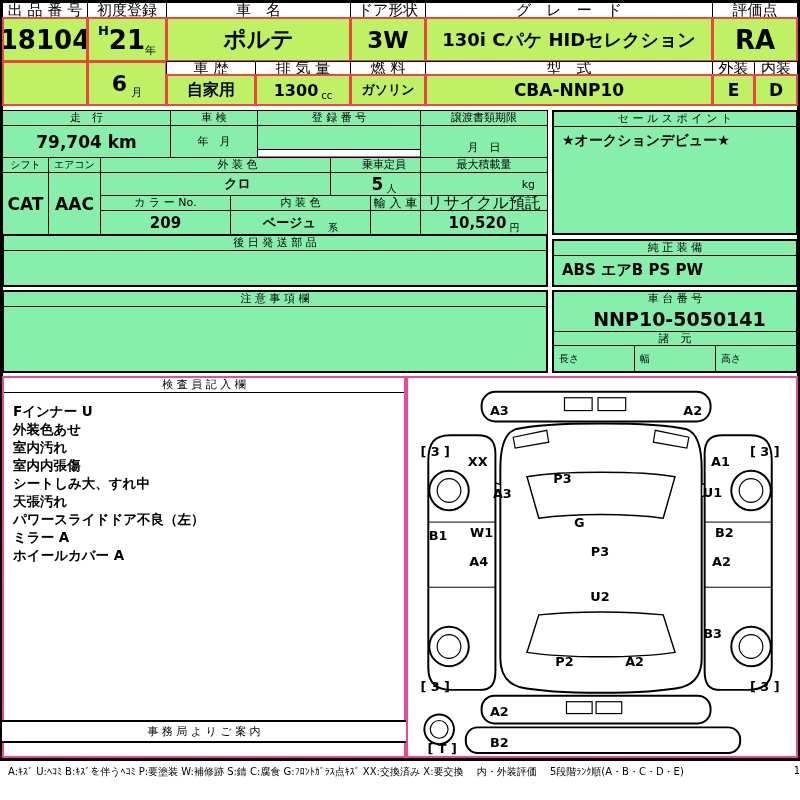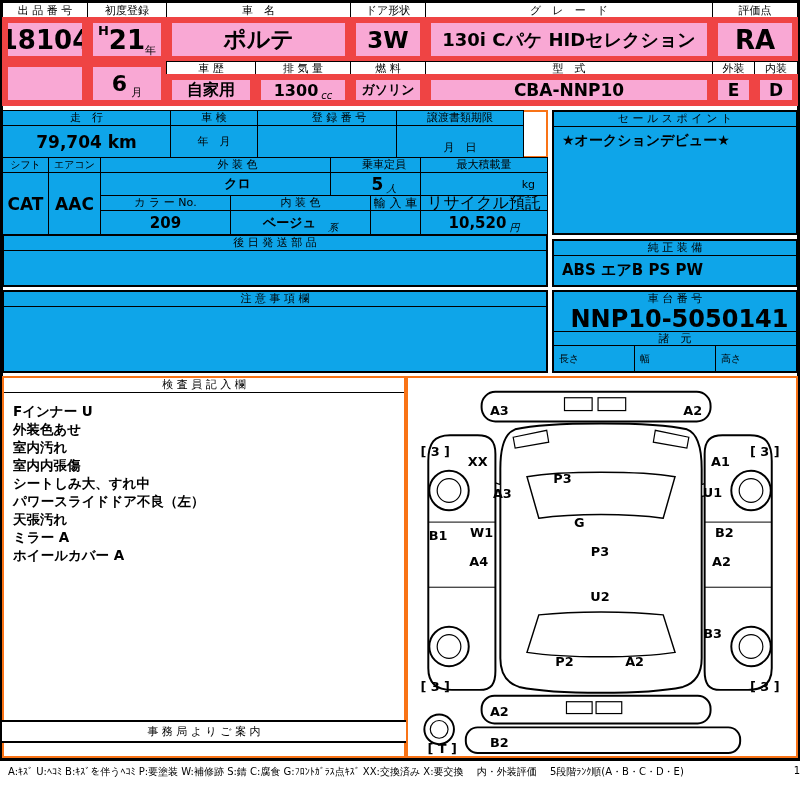--- a/index.html
+++ b/index.html
@@ -1,30 +1,30 @@
 <!DOCTYPE html>
 <html><head>
 <meta charset="utf-8">
 <style>
   *{margin:0;padding:0;box-sizing:border-box;}
   html,body{width:800px;height:800px;background:#fff;overflow:hidden;
     font-family:"DejaVu Sans","Liberation Sans",sans-serif;color:#000;}
   body{position:relative;}
   .sheet{position:absolute;left:0;top:0;width:800px;height:761px;border:3px solid #000;}
-  .box{position:absolute;border:2px solid #f97316;background:transparent;}
-  .cell{position:absolute;border:1px solid #000;overflow:hidden;display:flex;flex-direction:column;background:#0ea5e9;}
-  .lbl{position:absolute;border:1px solid #000;font-size:11px;display:flex;align-items:center;justify-content:center;overflow:hidden;background:#fff;}
-  .val{position:absolute;border:6px solid #ef4444;font-weight:bold;display:flex;align-items:center;justify-content:center;overflow:hidden;background:#f9a8d4;}
+  .box{position:absolute;border:2px solid #ec4899;background:transparent;}
+  .cell{position:absolute;border:1px solid #000;overflow:hidden;display:flex;flex-direction:column;background:#86efac;}
+  .lbl{position:absolute;border:1px solid #000;font-size:15px;display:flex;align-items:center;justify-content:center;overflow:hidden;background:#fff;}
+  .val{position:absolute;border:2px solid #ef4444;font-weight:bold;display:flex;align-items:center;justify-content:center;overflow:hidden;background:#bef264;}
   .chdr{height:15px;flex:none;font-size:11px;line-height:14px;text-align:center;border-bottom:1px solid #000;overflow:hidden;}
   .chdr.nb{border-bottom:none;}
   .cval{flex:1;display:flex;align-items:center;justify-content:center;font-weight:bold;overflow:hidden;}
-  .fs26{font-size:26px;}.fs23{font-size:23px;}.fs22{font-size:22px;}.fs19{font-size:24px;margin-left:9px;}
+  .fs26{font-size:26px;}.fs23{font-size:23px;}.fs22{font-size:22px;}.fs19{font-size:19px;margin-left:9px;}
   .fs18{font-size:18px;}.fs17{font-size:17px;}.fs16{font-size:16px;}.fs15{font-size:15px;}
   .fs14{font-size:14px;}.fs13{font-size:13px;}.fs11{font-size:11px;font-weight:normal;}
-  .unit{font-size:10px;font-weight:normal;margin-left:3px;transform:translateY(5px);font-style:italic;}
+  .unit{font-size:10px;font-weight:normal;margin-left:3px;transform:translateY(5px);}
   .topleft{align-items:flex-start;justify-content:flex-start;padding:5px 8px;text-align:center;}
   .speccell{flex:1;border-right:1px solid #000;display:flex;align-items:center;padding-left:5px;font-size:10px;overflow:hidden;}
   .speccell:last-child{border-right:none;}
   .notes{position:absolute;left:0;right:0;top:17px;bottom:42px;padding:7px 9px;overflow:hidden;}
   .note-line{font-size:13.5px;font-weight:bold;line-height:18px;white-space:nowrap;}
   .office-strip{position:absolute;left:-2px;right:-2px;top:342px;height:23px;border-top:2px solid #000;border-bottom:2px solid #000;
     display:flex;align-items:center;justify-content:center;font-size:11px;background:#fff;}
   .legend{position:absolute;left:8px;top:765px;width:792px;display:flex;justify-content:space-between;
     font-size:10px;white-space:nowrap;overflow:hidden;}
   .mark{text-anchor:middle;font-family:"DejaVu Sans","Liberation Sans",sans-serif;font-size:13px;font-weight:bold;fill:#000;}
@@ -87,25 +87,25 @@
 <div class="box" style="left:2px;top:110px;width:546px;height:48px"></div>
 
 <div class="cell" style="left:2px;top:110px;width:169px;height:48px">
   <div class="chdr">走　行</div>
   <div class="cval fs17">79,704 km</div>
 </div>
 <div class="cell" style="left:170px;top:110px;width:88px;height:48px">
   <div class="chdr">車 検</div>
   <div class="cval fs11">年　月</div>
 </div>
-<div class="cell" style="left:257px;top:110px;width:164px;height:48px">
+<div class="cell" style="left:257px;top:110px;width:164px;height:40px">
   <div class="chdr">登 録 番 号</div>
   <div class="cval fs11"></div>
 </div>
-<div class="cell" style="left:396px;top:110px;width:128px;height:60px">
+<div class="cell" style="left:420px;top:110px;width:128px;height:60px">
   <div class="chdr">譲渡書類期限</div>
   <div class="cval fs11">月　日</div>
 </div>
 
 <div class="box" style="left:2px;top:157px;width:546px;height:78px"></div>
 
 <div class="cell" style="left:2px;top:157px;width:47px;height:78px">
   <div class="chdr" style="font-size:10px">シフト</div>
   <div class="cval fs17">CAT</div>
 </div>
@@ -188,22 +188,22 @@
 </div>
 
 <div class="box" style="left:2px;top:376px;width:404px;height:382px;position:absolute">
   <div class="chdr" style="position:absolute;left:0;right:0;top:0">検 査 員 記 入 欄</div>
   <div class="notes">
       <div class="note-line">Fインナー U</div>
       <div class="note-line">外装色あせ</div>
       <div class="note-line">室内汚れ</div>
       <div class="note-line">室内内張傷</div>
       <div class="note-line">シートしみ大、すれ中</div>
+      <div class="note-line">天張汚れ</div>
       <div class="note-line">パワースライドドア不良（左）</div>
-      <div class="note-line">天張汚れ</div>
       <div class="note-line">ミラー A</div>
       <div class="note-line">ホイールカバー A</div>
     </div>
   <div class="office-strip">事 務 局 よ り ご 案 内</div>
 </div>
 
 <div class="box" style="left:406px;top:376px;width:392px;height:382px;overflow:hidden">
   <svg width="388" height="378" viewBox="0 0 392 383">
     <g fill="#ffffff" stroke="#000000" stroke-width="2">
 

